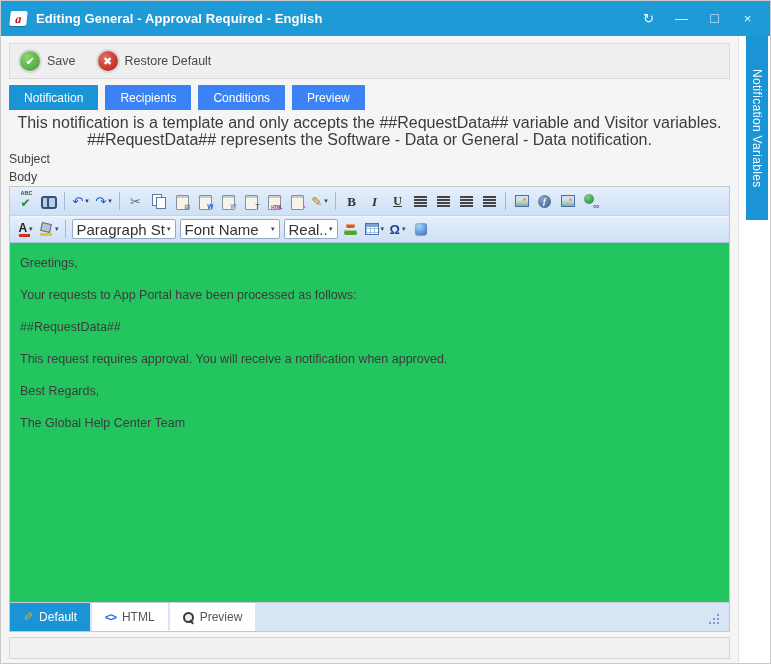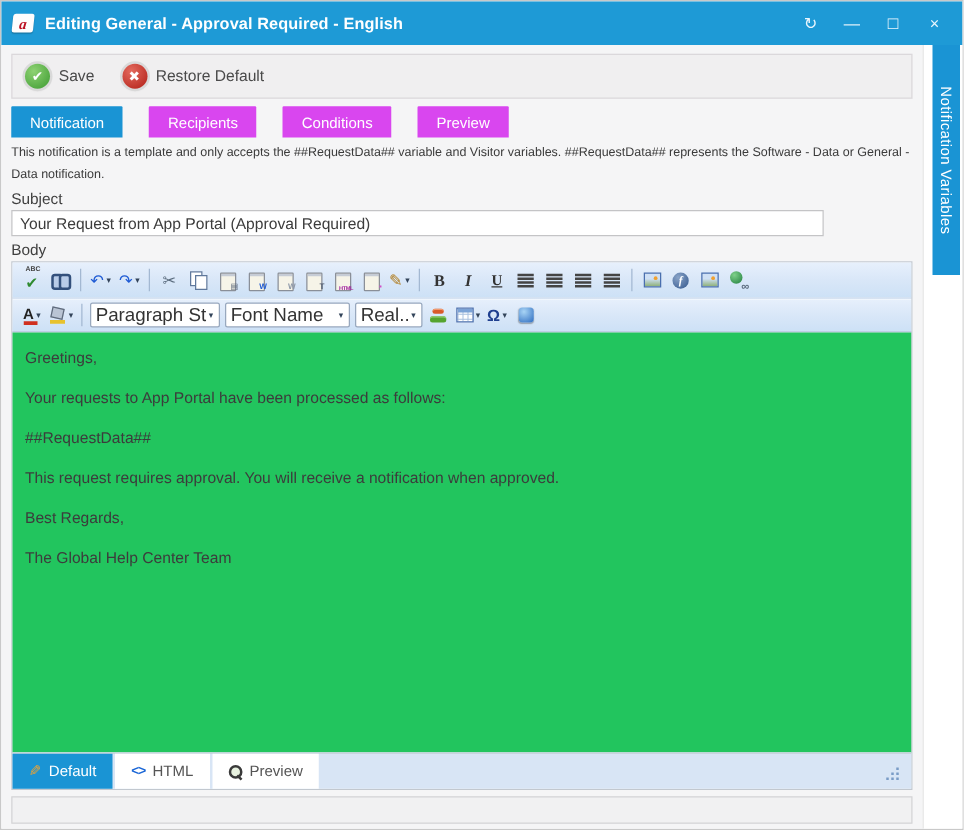--- a/index.html
+++ b/index.html
@@ -23,26 +23,26 @@
 
   
   .action-bar{margin-top:7px;height:36px;background:#f0eff0;border:1px solid #dbd8db;display:flex;align-items:center;padding:0 10px;flex:0 0 auto;gap:22px;}
   .action-btn{display:flex;align-items:center;gap:7px;cursor:pointer;}
   .round-ic{width:20px;height:20px;border-radius:50%;display:flex;align-items:center;justify-content:center;color:#fff;font-size:11px;font-weight:bold;box-shadow:0 0 0 2px #d9d9d9, 0 1px 2px rgba(0,0,0,.25);}
   .round-ic.green{background:radial-gradient(circle at 35% 30%,#8ed273,#3c9a30);}
   .round-ic.red{background:radial-gradient(circle at 35% 30%,#e46a5e,#b01d15);}
   .action-label{font-size:12.5px;color:#4a4a4a;}
 
   
-  .tab-row{margin-top:6px;display:flex;gap:21px;flex:0 0 auto;}
-  .tab{height:25px;padding:0 15px;display:flex;align-items:center;background:#d946ef;color:#fff;font-size:12px;cursor:pointer;border-radius:1px 1px 0 0;}
+  .tab-row{margin-top:6px;display:flex;gap:7px;flex:0 0 auto;}
+  .tab{height:25px;padding:0 15px;display:flex;align-items:center;background:#3b82f6;color:#fff;font-size:12px;cursor:pointer;border-radius:1px 1px 0 0;}
   .tab.active{background:#1a94d4;}
 
   
-  .desc{margin-top:4px;font-size:10px;line-height:17px;color:#3b3b3b;flex:0 0 auto;}
+  .desc{margin-top:4px;font-size:16px;line-height:17px;color:#3b3b3b;flex:0 0 auto;text-align:center;}
   .field-label{margin-top:4px;font-size:12.3px;color:#3f3f3f;flex:0 0 auto;}
   .subject-input{margin-top:2px;width:650px;height:21px;border:1px solid #c4c4c6;background:#fff;font-family:inherit;font-size:12.5px;color:#3c3c3c;padding:0 6px;flex:0 0 auto;outline:none;}
 
   
   .editor{margin-top:2px;flex:1;border:1px solid #c2c8cf;display:flex;flex-direction:column;min-height:0;background:#fff;}
   .ed-toolbar{background:linear-gradient(180deg,#e7f0fc 0%,#d9e7f8 50%,#cde1f6 100%);display:flex;align-items:center;padding:2px 4px;flex:0 0 auto;}
   .ed-toolbar.row1{height:29px;border-bottom:1px solid #c2d4ea;}
   .ed-toolbar.row2{height:27px;border-bottom:1px solid #aebedc;box-shadow:inset 0 1px 0 #f0f6fd;}
   .ed-sep{width:1px;height:18px;background:#a3b8d2;margin:0 4px;flex:0 0 auto;}
   .ed-btn{height:22px;min-width:23px;display:flex;align-items:center;justify-content:center;border-radius:2px;cursor:pointer;padding:0 2px;position:relative;flex:0 0 auto;}
@@ -144,21 +144,20 @@
       <div class="tab-row">
         <div class="tab active">Notification</div>
         <div class="tab">Recipients</div>
         <div class="tab">Conditions</div>
         <div class="tab">Preview</div>
       </div>
 
       <div class="desc">This notification is a template and only accepts the ##RequestData## variable and Visitor variables. ##RequestData## represents the Software - Data or General - Data notification.</div>
 
       <div class="field-label">Subject</div>
-      <input class="subject-input" type="text" value="Your Request from App Portal (Approval Required)" style="">
 
       <div class="field-label">Body</div>
 
       <div class="editor">
         <div class="ed-toolbar row1" id="ed-row1">
             <span class="ed-btn">
               <span class="icn i-spell" style="color: rgb(47, 138, 47);">✔</span>
             </span>
             <span class="ed-btn">
               <span class="icn i-binoc"></span>

